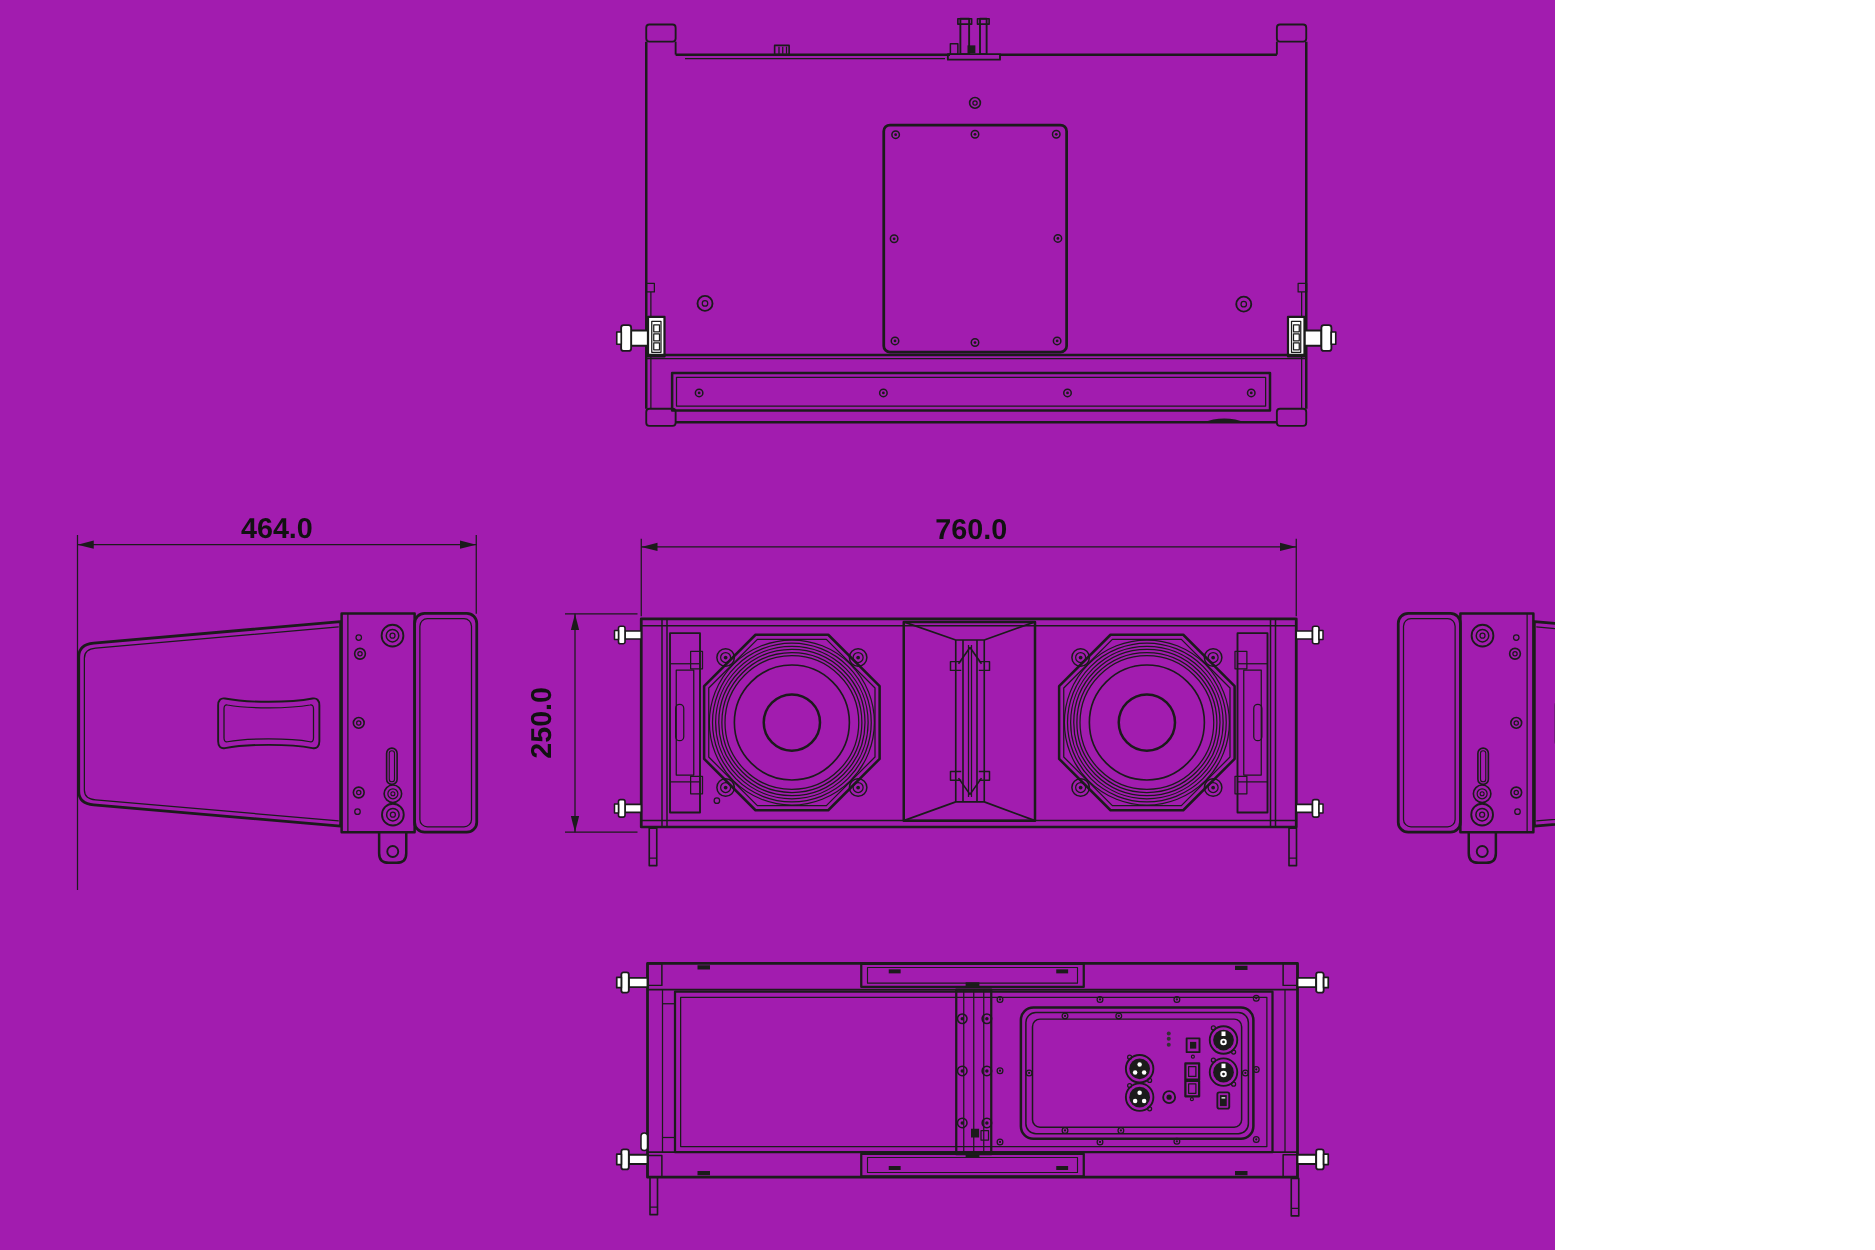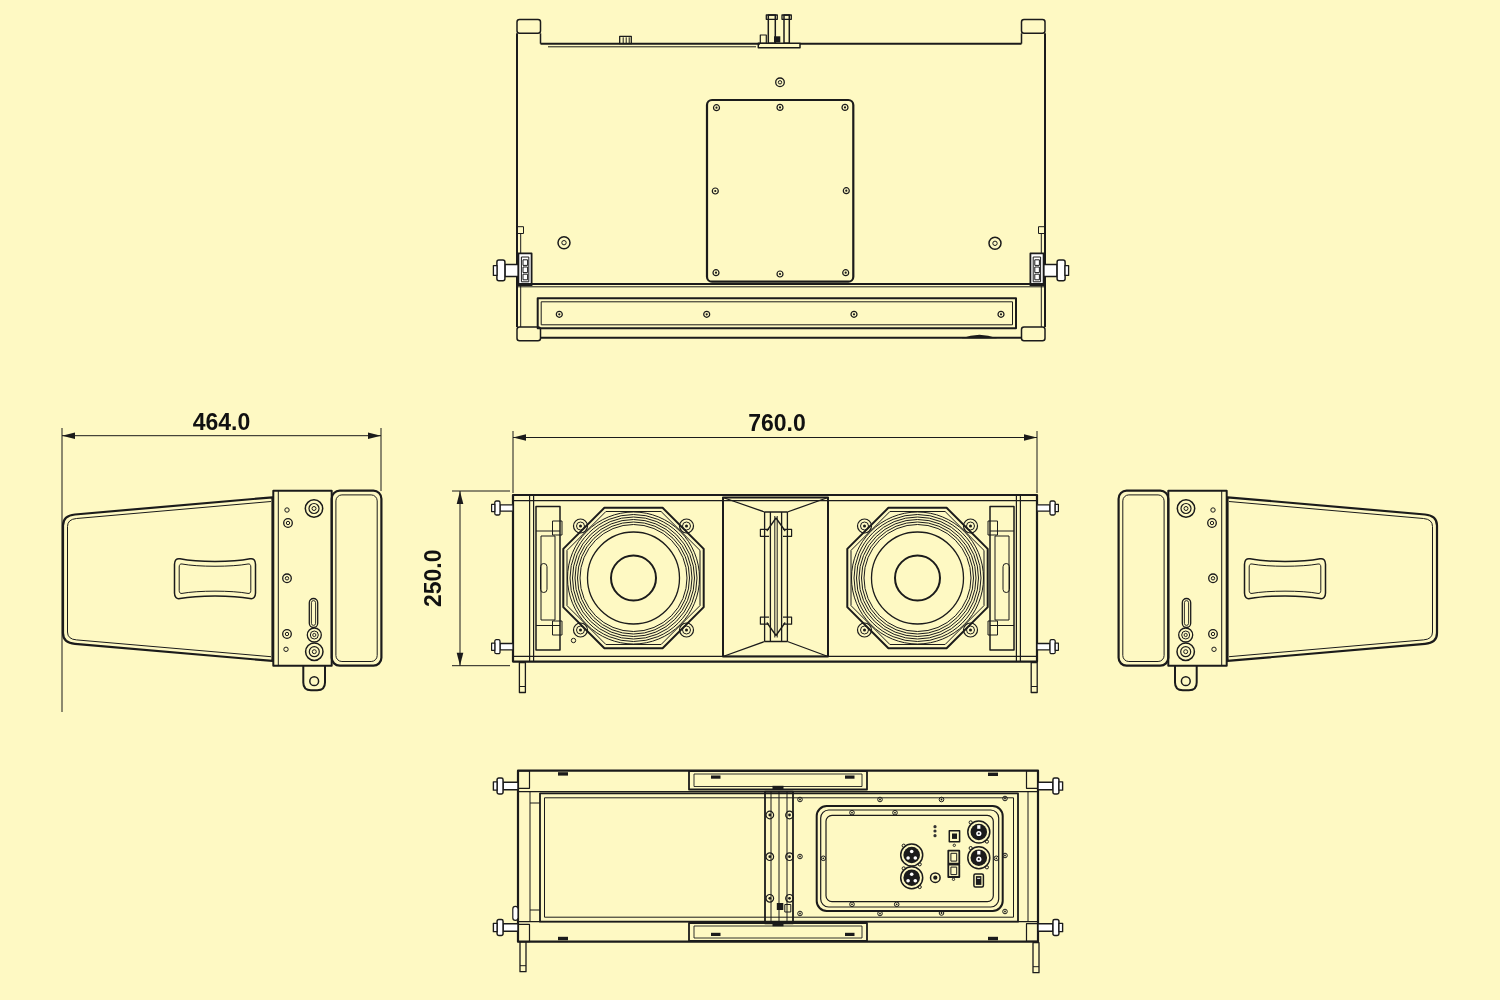--- a/index.html
+++ b/index.html
@@ -1,16 +1,16 @@
 <!DOCTYPE html>
 <html><head>
 <meta charset="utf-8">
 <style>
   html,body{margin:0;padding:0;background:#fff;}
-  .canvas{position:relative;width:1500px;height:1000px;background:#fef9c3;overflow:hidden;}
+  .canvas{position:relative;width:1244px;height:1000px;background:#a21caf;overflow:hidden;}
   svg{display:block;}
   svg *{stroke:#1b1b1b;fill:none;stroke-linecap:butt;stroke-linejoin:round;}
   .s22{stroke-width:2.2}.s2{stroke-width:2}.s18{stroke-width:1.8}.s15{stroke-width:1.5}
   .s13{stroke-width:1.3}.s12{stroke-width:1.2}.s1{stroke-width:1}.s09{stroke-width:.9}
   .fb{fill:#1b1b1b;stroke:none}
   .fw{fill:#fff}
   .dim-text{font-family:"Liberation Sans","DejaVu Sans",sans-serif;font-size:23px;font-weight:700;
             fill:#111;stroke:none;text-anchor:middle;}
 </style>
 </head>

